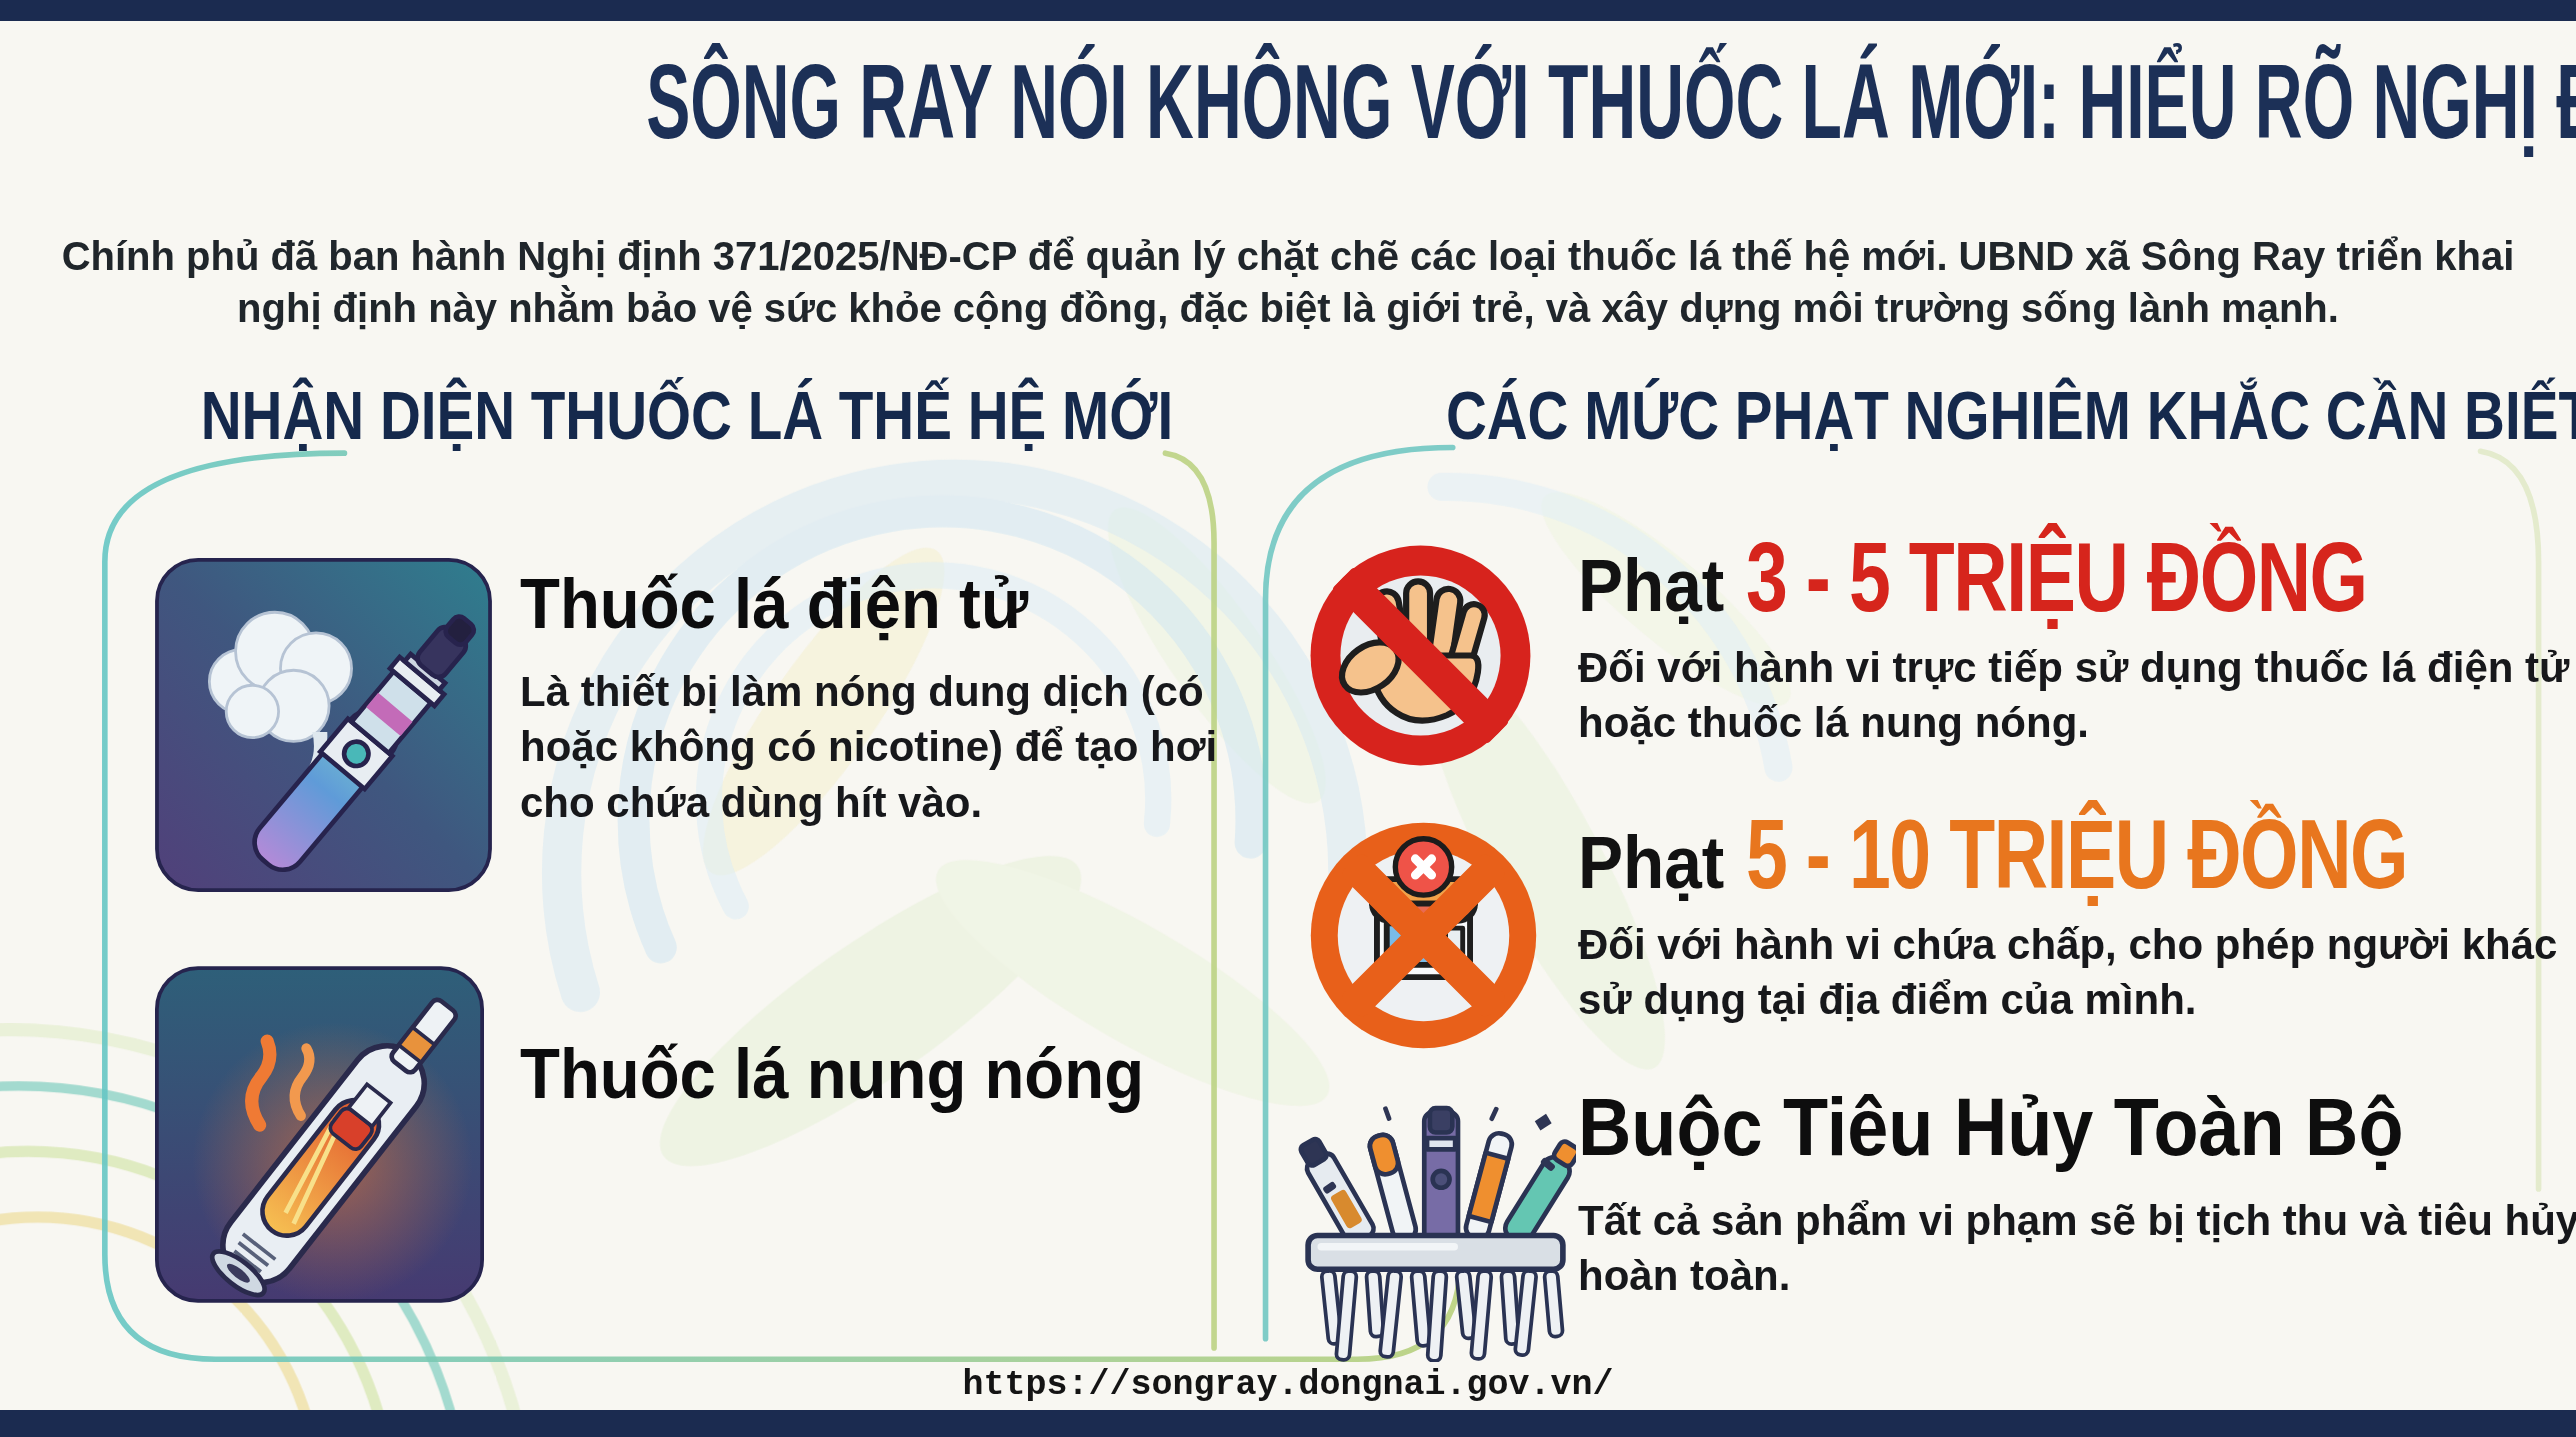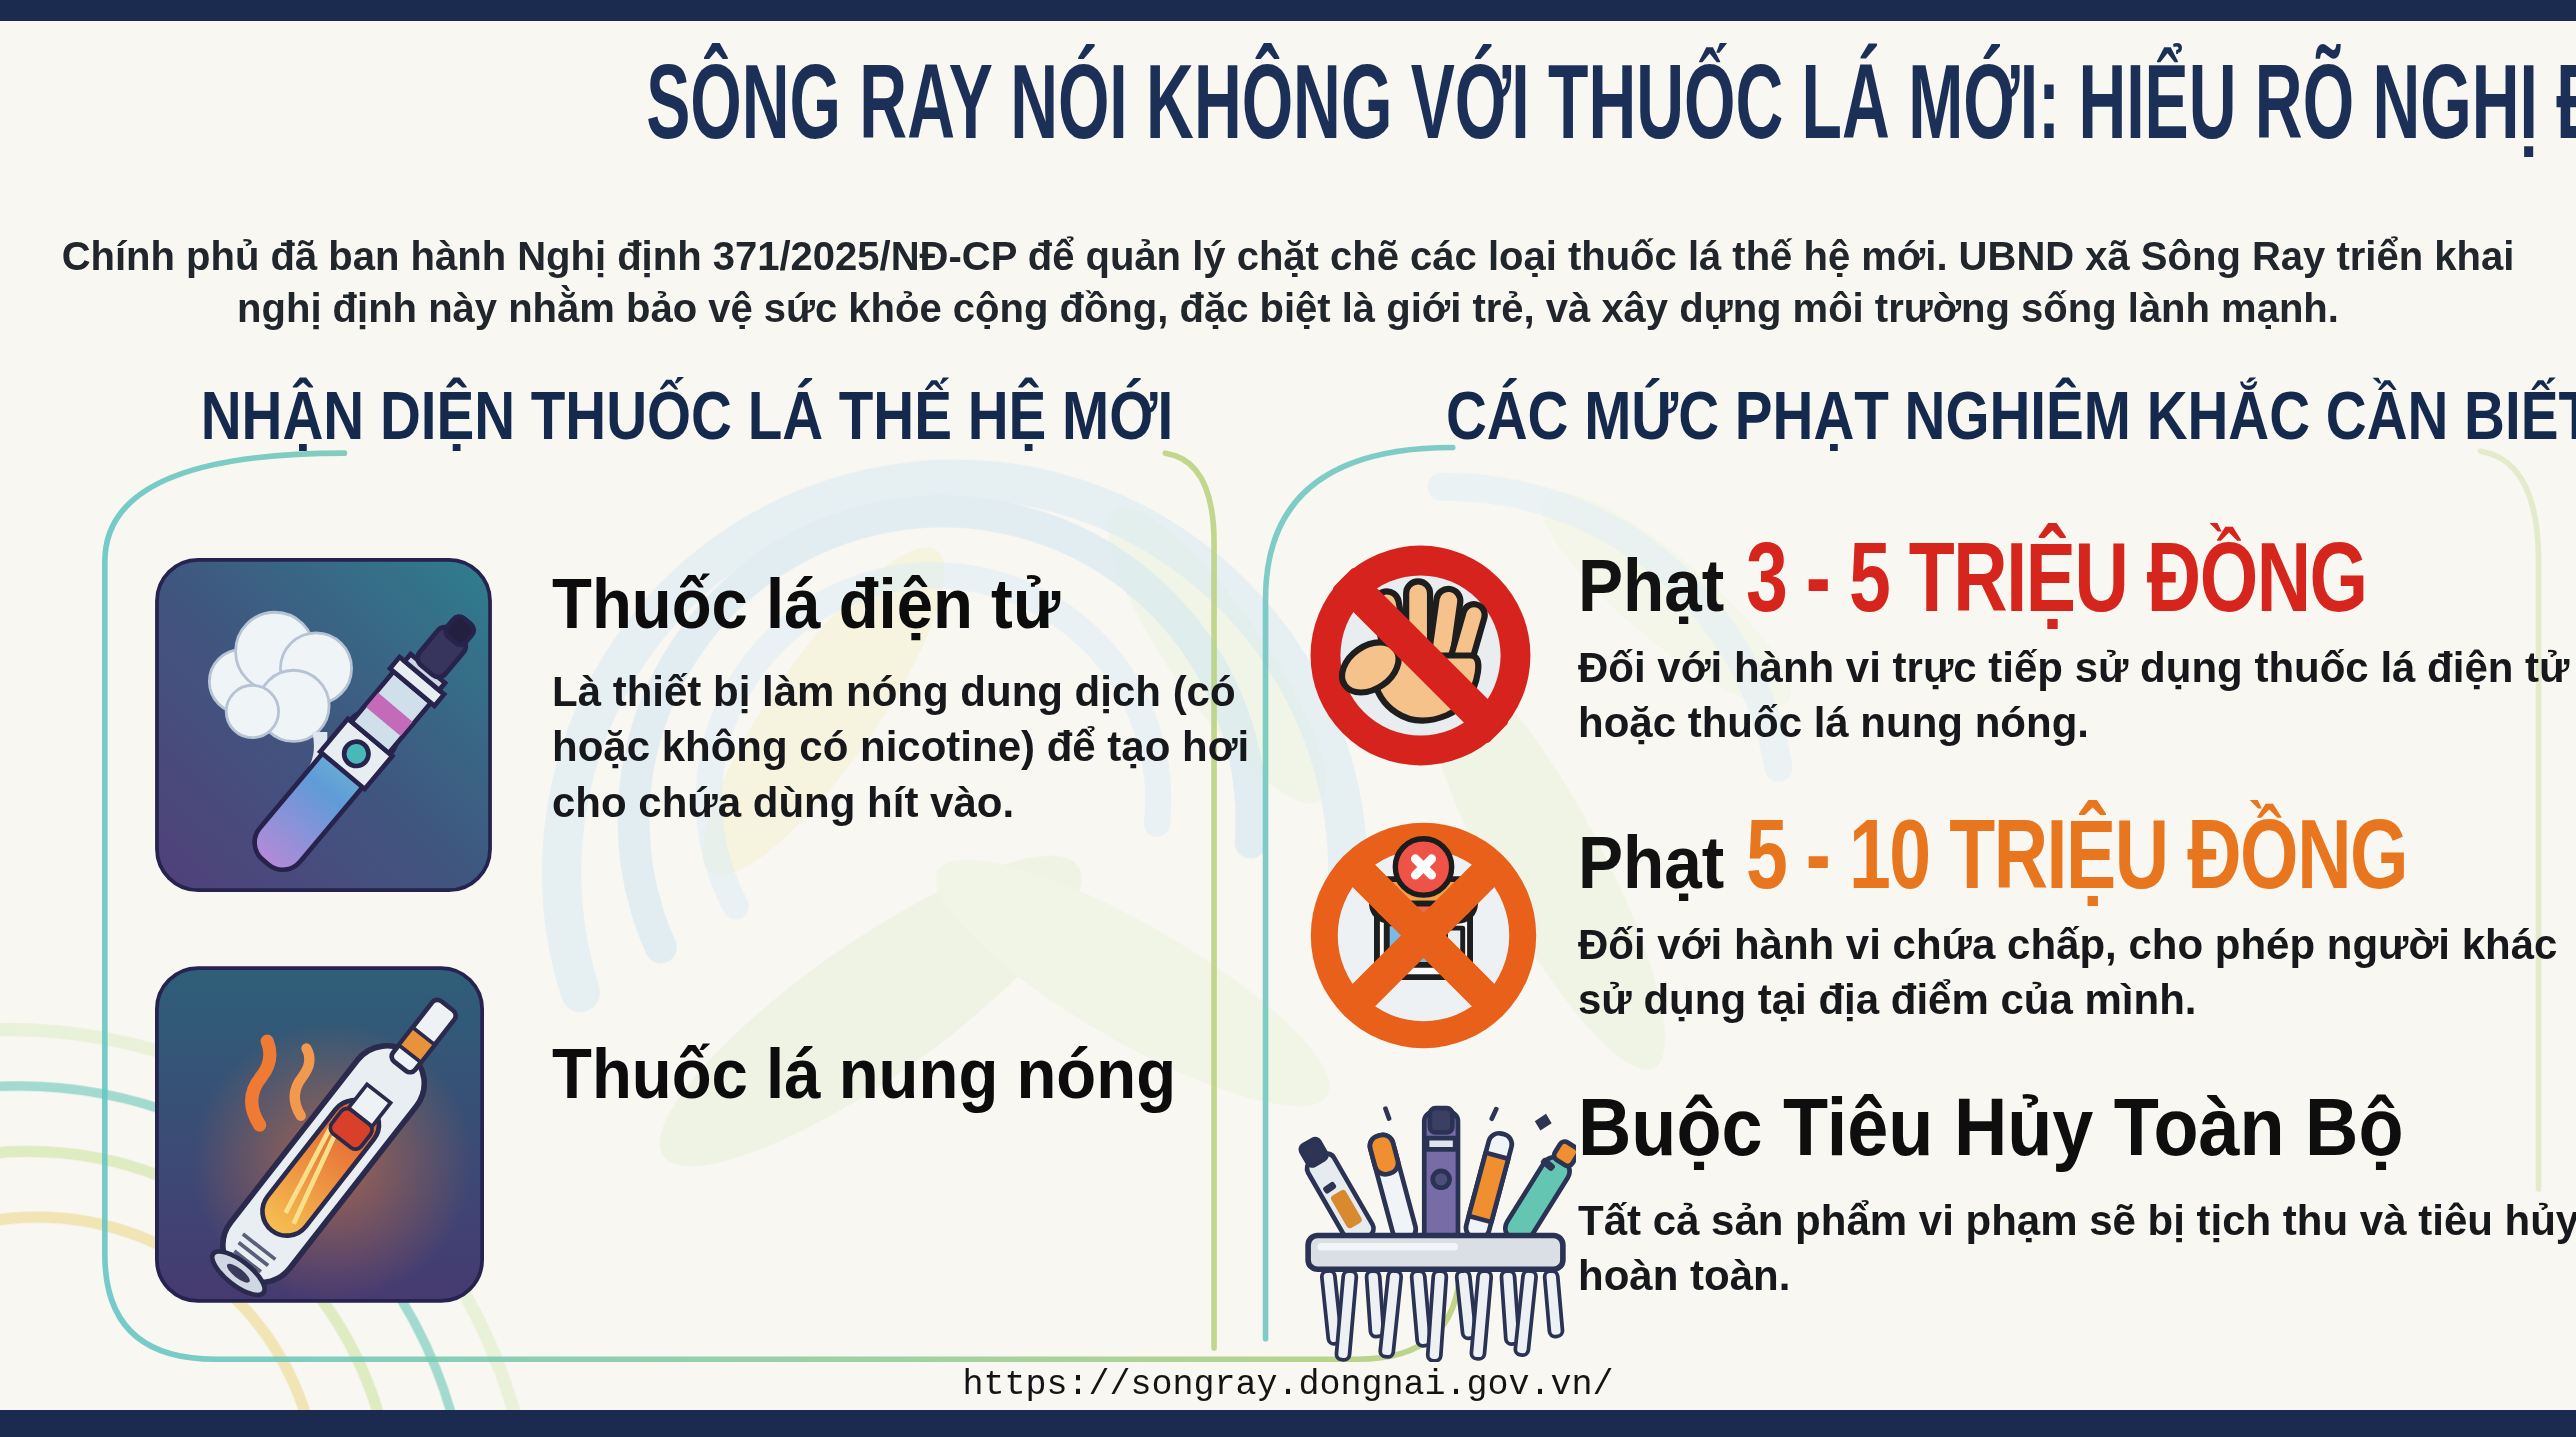--- a/index.html
+++ b/index.html
@@ -21,21 +21,21 @@
   .sec-header{position:absolute;top:381px;text-align:center;}
   .sec-header span{display:inline-block;white-space:nowrap;transform:scaleX(.82);transform-origin:center;
       font-weight:700;font-size:69px;line-height:1;color:#15294c;}
   .sec-header.left{left:94px;width:1123px;}
   .sec-header.right{left:1320px;width:1226px;}
 
   .card{position:absolute;width:337px;height:334px;}
   .card.c1{left:155px;top:558px;}
   .card.c2{left:155px;top:966px;width:329px;height:337px;}
 
-  .item-text{position:absolute;width:758px;margin-left:32px;}
+  .item-text{position:absolute;width:758px;}
   .item-text.t1{left:520px;top:567px;}
   .item-text.t2{left:520px;top:1037px;}
   .item-title span{display:inline-block;white-space:nowrap;transform:scaleX(.92);transform-origin:left;
       font-weight:700;font-size:71px;line-height:1.05;color:#0c0c0d;}
   .item-desc{margin-top:22.5px;font-size:42px;line-height:1.32;font-weight:600;color:#17181b;}
 
   .penalty-row{position:absolute;left:1301px;width:1282px;}
   .penalty-row.r1{top:530px;} .penalty-row.r2{top:807px;} .penalty-row.r3{top:1086px;}
   .penalty-icon{position:absolute;left:0;top:5.6px;}
   .penalty-text{position:absolute;left:277px;top:0;width:1005px;}
@@ -44,21 +44,21 @@
       font-weight:700;font-size:75px;line-height:1;color:#121212;white-space:nowrap;}
   .penalty-amount{display:inline-block;transform:scaleX(.76);transform-origin:left;
       font-weight:700;font-size:99px;line-height:.95;letter-spacing:-1.9px;white-space:nowrap;}
   .amount-red{color:#d6251c;} .amount-orange{color:#e8761e;}
   .destroy-title{display:inline-block;transform:scaleX(.9);transform-origin:left;
       font-weight:700;font-size:82px;line-height:1;color:#0e0e0e;white-space:nowrap;}
   .penalty-desc{margin-top:17px;font-size:42px;line-height:1.3;font-weight:600;color:#17181b;width:1005px;}
   .penalty-row.r3 .penalty-desc{margin-top:26px;}
 
   .footer-url{position:absolute;top:1365px;left:0;width:2576px;text-align:center;
-      font-family:"Liberation Mono","DejaVu Sans Mono",monospace;font-weight:400;
+      font-family:"Liberation Mono","DejaVu Sans Mono",monospace;font-weight:700;
       font-size:35px;color:#141414;}
 </style>
 </head>
 <body>
 
 <div class="poster">
 
   <svg class="deco" width="2576" height="1438" viewBox="0 0 2752 1536">
     <defs>
       <linearGradient id="lg1" x1="0" y1="0" x2="1" y2="0">

